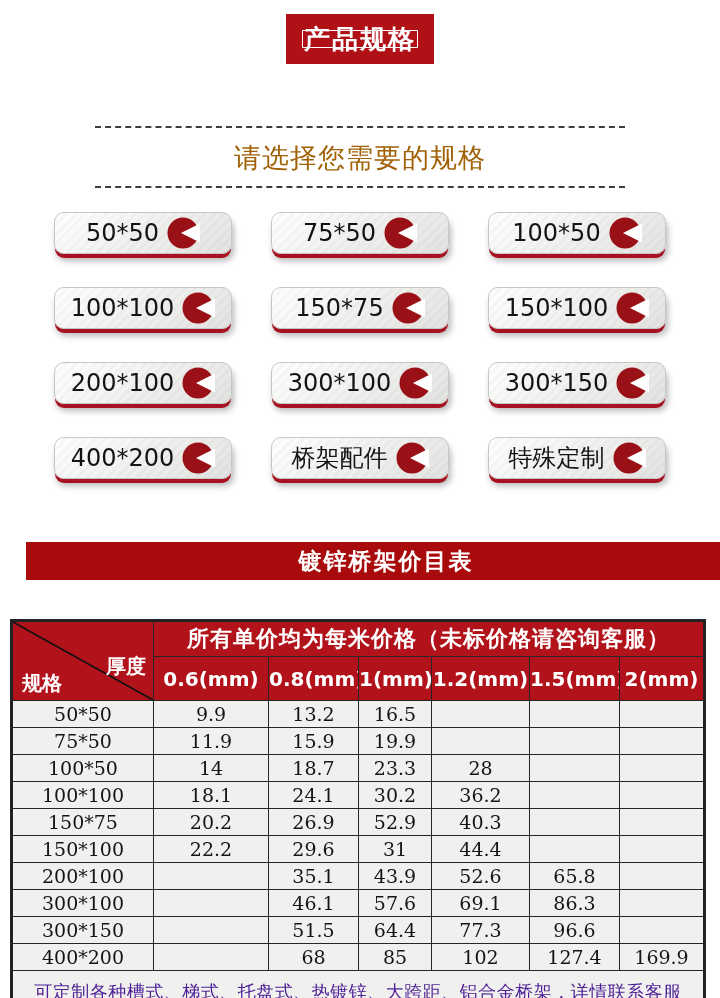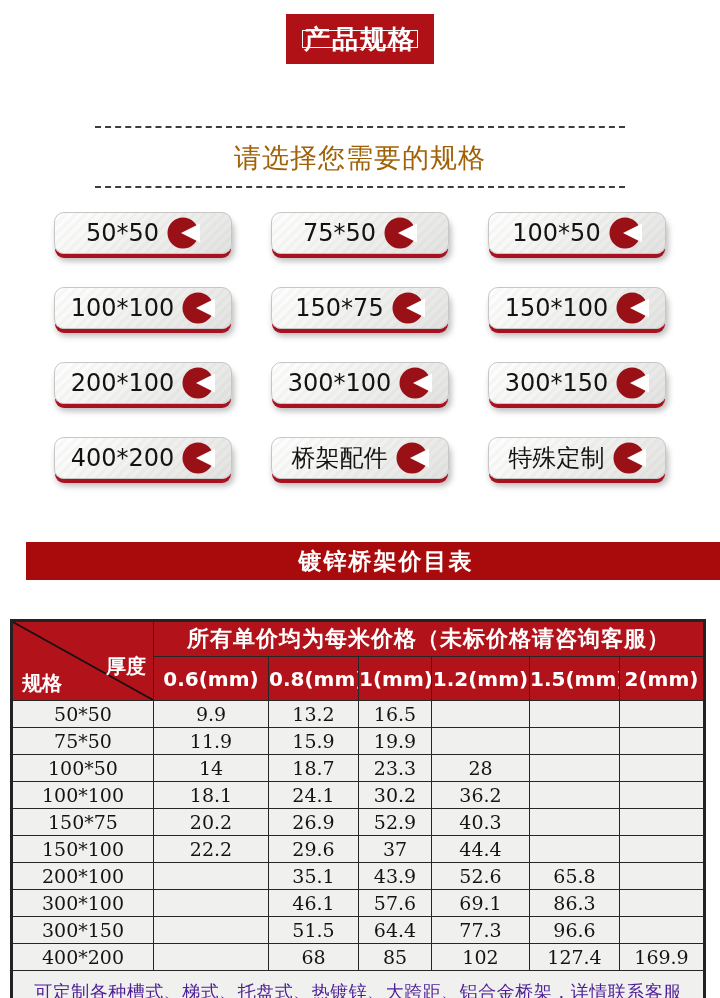--- a/index.html
+++ b/index.html
@@ -270,21 +270,21 @@
           <td>26.9</td>
           <td>52.9</td>
           <td>40.3</td>
           <td></td>
           <td></td>
         </tr>
         <tr>
     <td class="spec-cell">150*100</td>
   <td>22.2</td>
           <td>29.6</td>
-          <td>37</td>
+          <td>31</td>
           <td>44.4</td>
           <td></td>
           <td></td>
         </tr>
         <tr>
     <td class="spec-cell">200*100</td>
   <td></td>
           <td>35.1</td>
           <td>43.9</td>
           <td>52.6</td>

